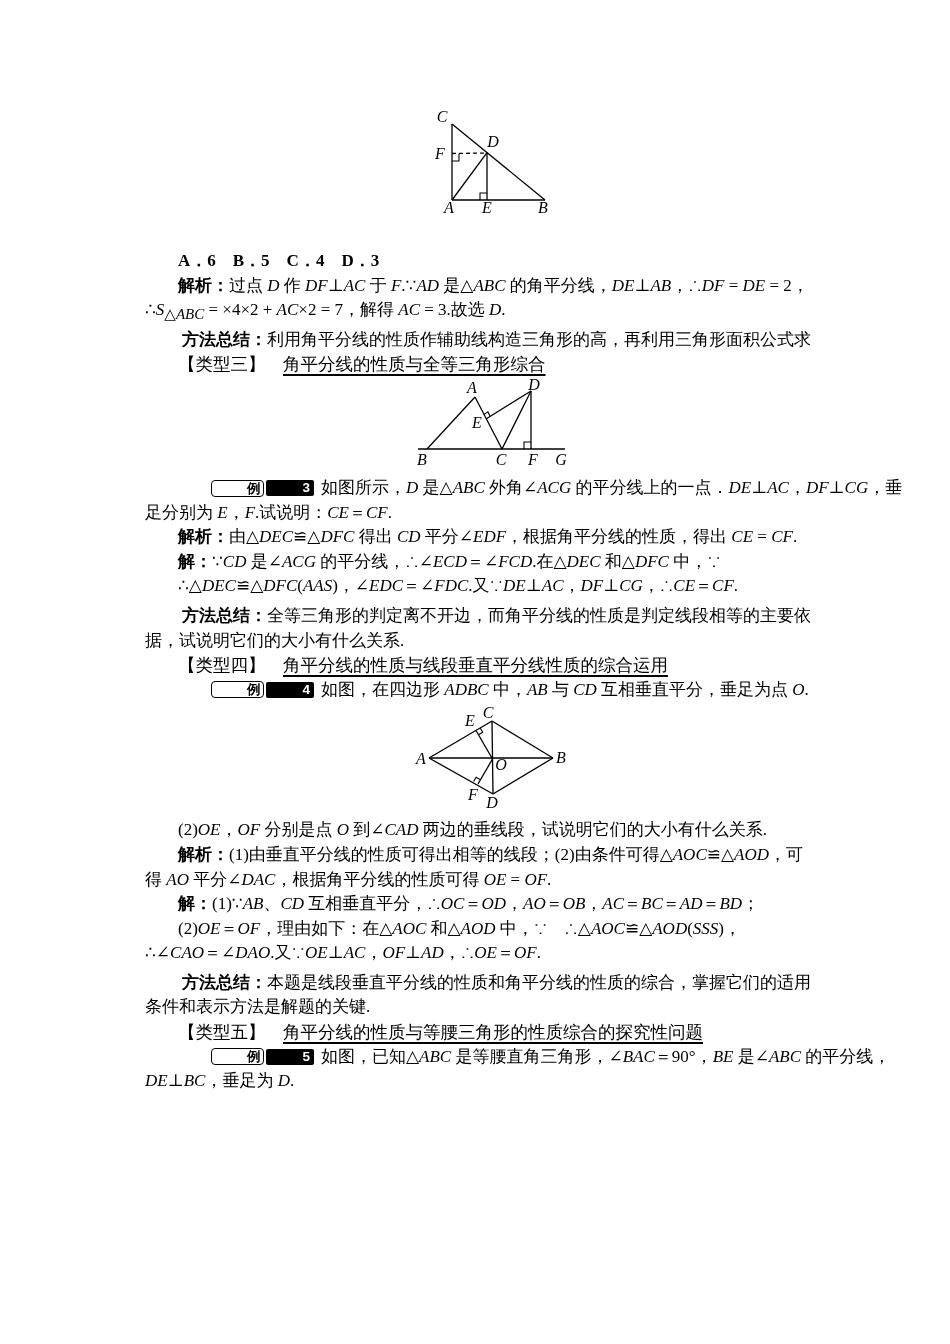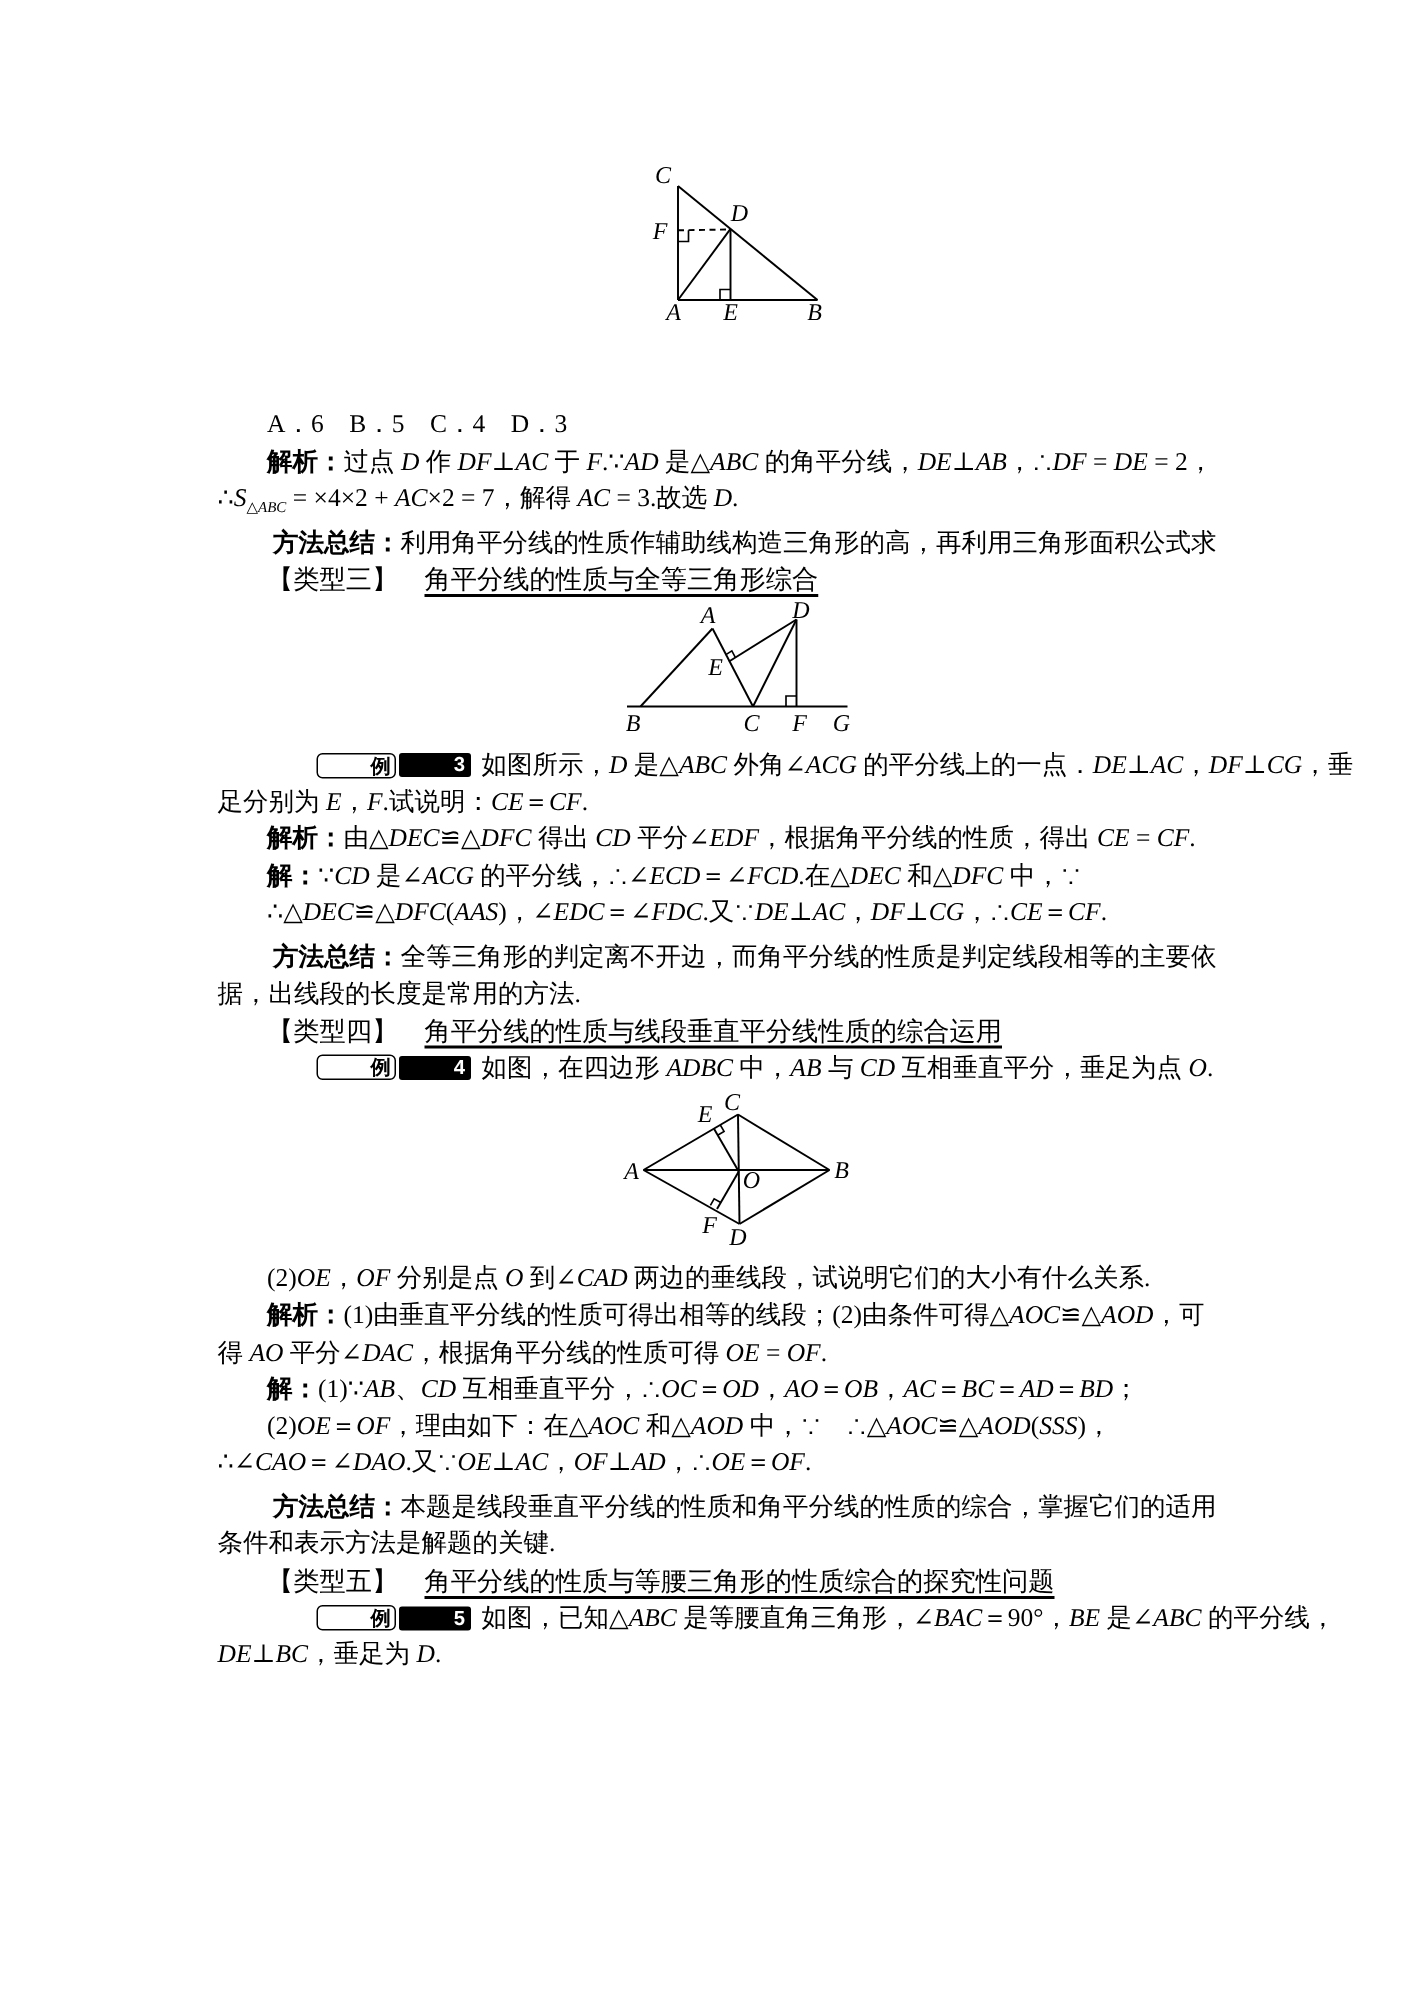--- a/index.html
+++ b/index.html
@@ -5,22 +5,22 @@
   html,body{margin:0;padding:0;background:#ffffff;}
   body{width:950px;height:1344px;position:relative;overflow:hidden;
        font-family:"Liberation Serif","DejaVu Serif",serif;color:#000;}
   .content{position:absolute;left:145px;top:0;width:670px;}
   .line{height:24.6px;line-height:24.6px;font-size:17px;white-space:nowrap;}
   .ind{text-indent:33px;}
   .b{font-family:"Liberation Sans","DejaVu Sans",sans-serif;font-weight:bold;}
   .heading{font-family:"Liberation Sans","DejaVu Sans",sans-serif;font-weight:normal;font-size:17.5px;}
   .heading .title{text-decoration:underline;text-decoration-thickness:1.6px;text-underline-offset:4px;}
   .mt5{margin-top:5px;text-align:center;}
-  .mt45{margin-top:56px;}
-  .sub{font-size:10px;vertical-align:-4px;}
+  .mt45{margin-top:34px;font-weight:bold;}
+  .sub{font-size:15px;vertical-align:-4px;}
   i{font-style:italic;}
   .badge{display:inline-block;white-space:nowrap;margin-right:7px;transform:translateY(-1px);}
   .badge .li{display:inline-block;border:1.5px solid #000;border-radius:4px;
        font-family:"Liberation Sans",sans-serif;font-weight:bold;font-size:13.5px;
        line-height:15px;padding:0 2px;vertical-align:middle;}
   .badge .num{display:inline-block;background:#000;color:#fff;border-radius:2px;
        font-family:"Liberation Sans",sans-serif;font-weight:bold;font-size:13.5px;
        line-height:16px;padding:0 4px;margin-left:2px;vertical-align:middle;}
   .figwrap{position:relative;}
   svg{overflow:visible;display:block;}
@@ -103,21 +103,21 @@
   </div>
 
   <div class="line ind">
     <span class="b">解：</span><span>∵<i>CD</i> 是∠<i>ACG</i> 的平分线，∴∠<i>ECD</i>＝∠<i>FCD</i>.在△<i>DEC</i> 和△<i>DFC</i> 中，∵</span>
   </div>
   <div class="line ind">∴△<i>DEC</i>≌△<i>DFC</i>(<i>AAS</i>)，∠<i>EDC</i>＝∠<i>FDC</i>.又∵<i>DE</i>⊥<i>AC</i>，<i>DF</i>⊥<i>CG</i>，∴<i>CE</i>＝<i>CF</i>.</div>
 
   <div class="line ind mt5">
     <span class="b">方法总结：</span><span>全等三角形的判定离不开边，而角平分线的性质是判定线段相等的主要依</span>
   </div>
-  <div class="line">据，出线段的长度是常用的方法.</div>
+  <div class="line">据，试说明它们的大小有什么关系.</div>
 
   <div class="line ind heading">
     <span>【类型四】</span>　<span class="title">角平分线的性质与线段垂直平分线性质的综合运用</span>
   </div>
 
   <div class="line ind">
     <span class="badge"><span class="li">例</span><span class="num">4</span></span><span>如图，在四边形 <i>ADBC</i> 中，<i>AB</i> 与 <i>CD</i> 互相垂直平分，垂足为点 <i>O</i>.</span>
   </div>
 
   <div class="figwrap fig3">

